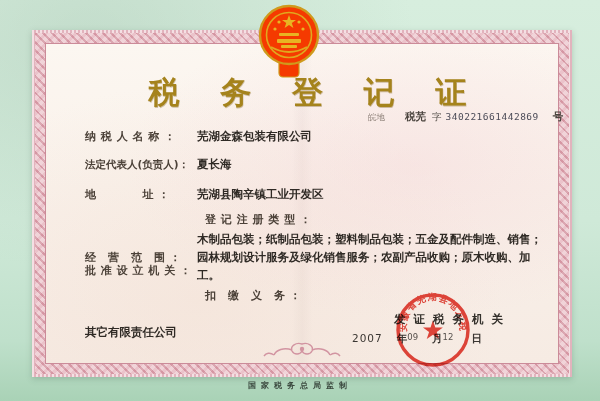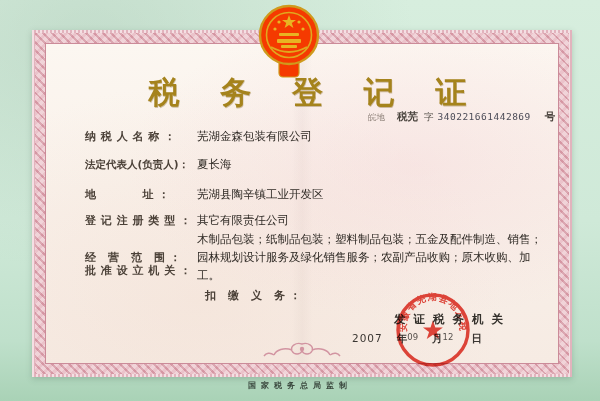--- a/index.html
+++ b/index.html
@@ -44,36 +44,36 @@
     position:absolute;left:0;right:0;top:28px;text-align:center;
     font-size:31px;font-weight:bold;color:#a5831c;
     letter-spacing:15px;padding-left:26px;
     text-shadow:0.5px 0.5px 0 rgba(120,90,20,0.35);
   }
   
   .serial{
     position:absolute;left:322px;top:66px;width:190px;
     display:flex;align-items:baseline;white-space:nowrap;
   }
-  .serial .sm{font-size:8.5px;color:#8d8078;margin-right:12px;}
+  .serial .sm{font-size:8.5px;color:#8d8078;margin-right:20px;}
   .serial .pre{font-size:10.5px;color:#4a443e;font-weight:600;margin-right:6px;}
   .serial .zi{font-size:9.5px;color:#55504a;margin-right:4px;}
   .serial .num{font-size:9.5px;color:#4c4c58;font-family:"DejaVu Sans Mono","Liberation Mono",monospace;letter-spacing:0.5px;}
   .serial .suf{font-size:10.5px;color:#4a443e;font-weight:600;margin-left:14px;}
   
   .row{position:absolute;left:39px;display:flex;align-items:center;}
   .row .lab{
     width:112px;flex:0 0 112px;
     font-size:11px;font-weight:600;color:#4b4138;letter-spacing:0.5px;white-space:nowrap;
   }
   .row .val{
     margin-left:0px;width:352px;
-    font-size:11.5px;font-weight:400;color:#2f2a25;line-height:1.55;
-  }
-  .r1{top:84px;} .r2{top:112px;} .r3{top:142px;} .r4{top:168px;}
+    font-size:11.5px;font-weight:700;color:#2f2a25;line-height:1.55;
+  }
+  .r1{top:84px;} .r2{top:112px;} .r3{top:142px;} .r4{top:168px;flex-direction:column;}
   .r5{top:187px;} .r6{top:219px;} .r7{top:244px;flex-direction:column;}
   .r2 .lab{font-size:10.5px;letter-spacing:0;}
   
   .authority{
     position:absolute;left:348px;top:268px;
     font-size:11.5px;font-weight:600;color:#33302b;letter-spacing:2px;white-space:nowrap;
   }
   .dateline{
     position:absolute;left:306px;top:288px;display:flex;align-items:baseline;
     color:#3a3632;white-space:nowrap;

